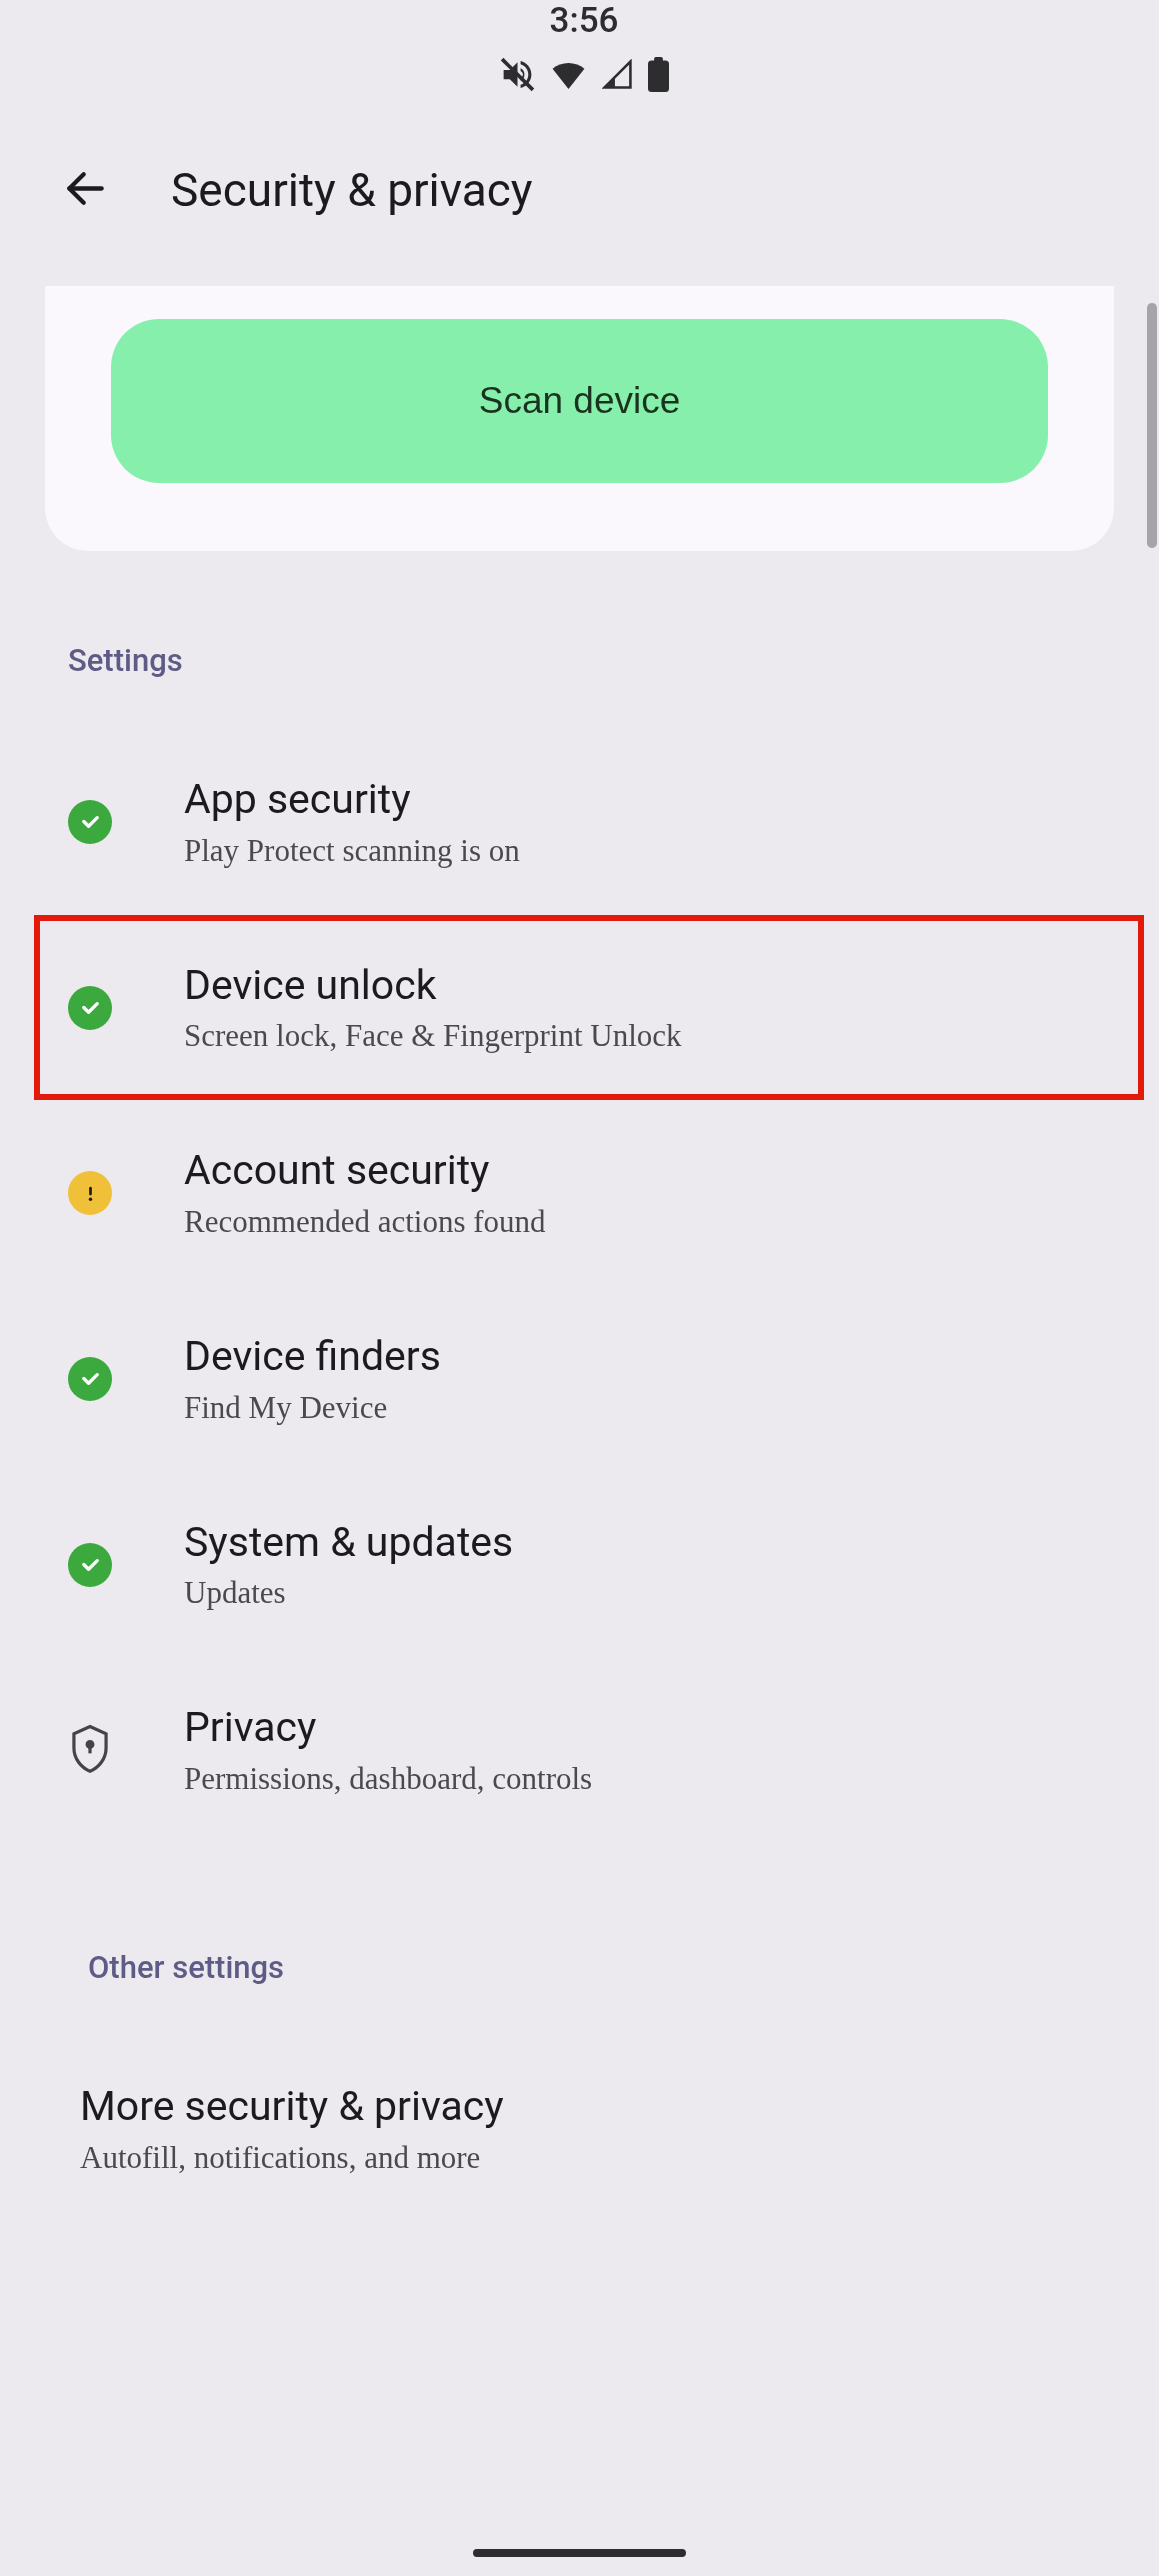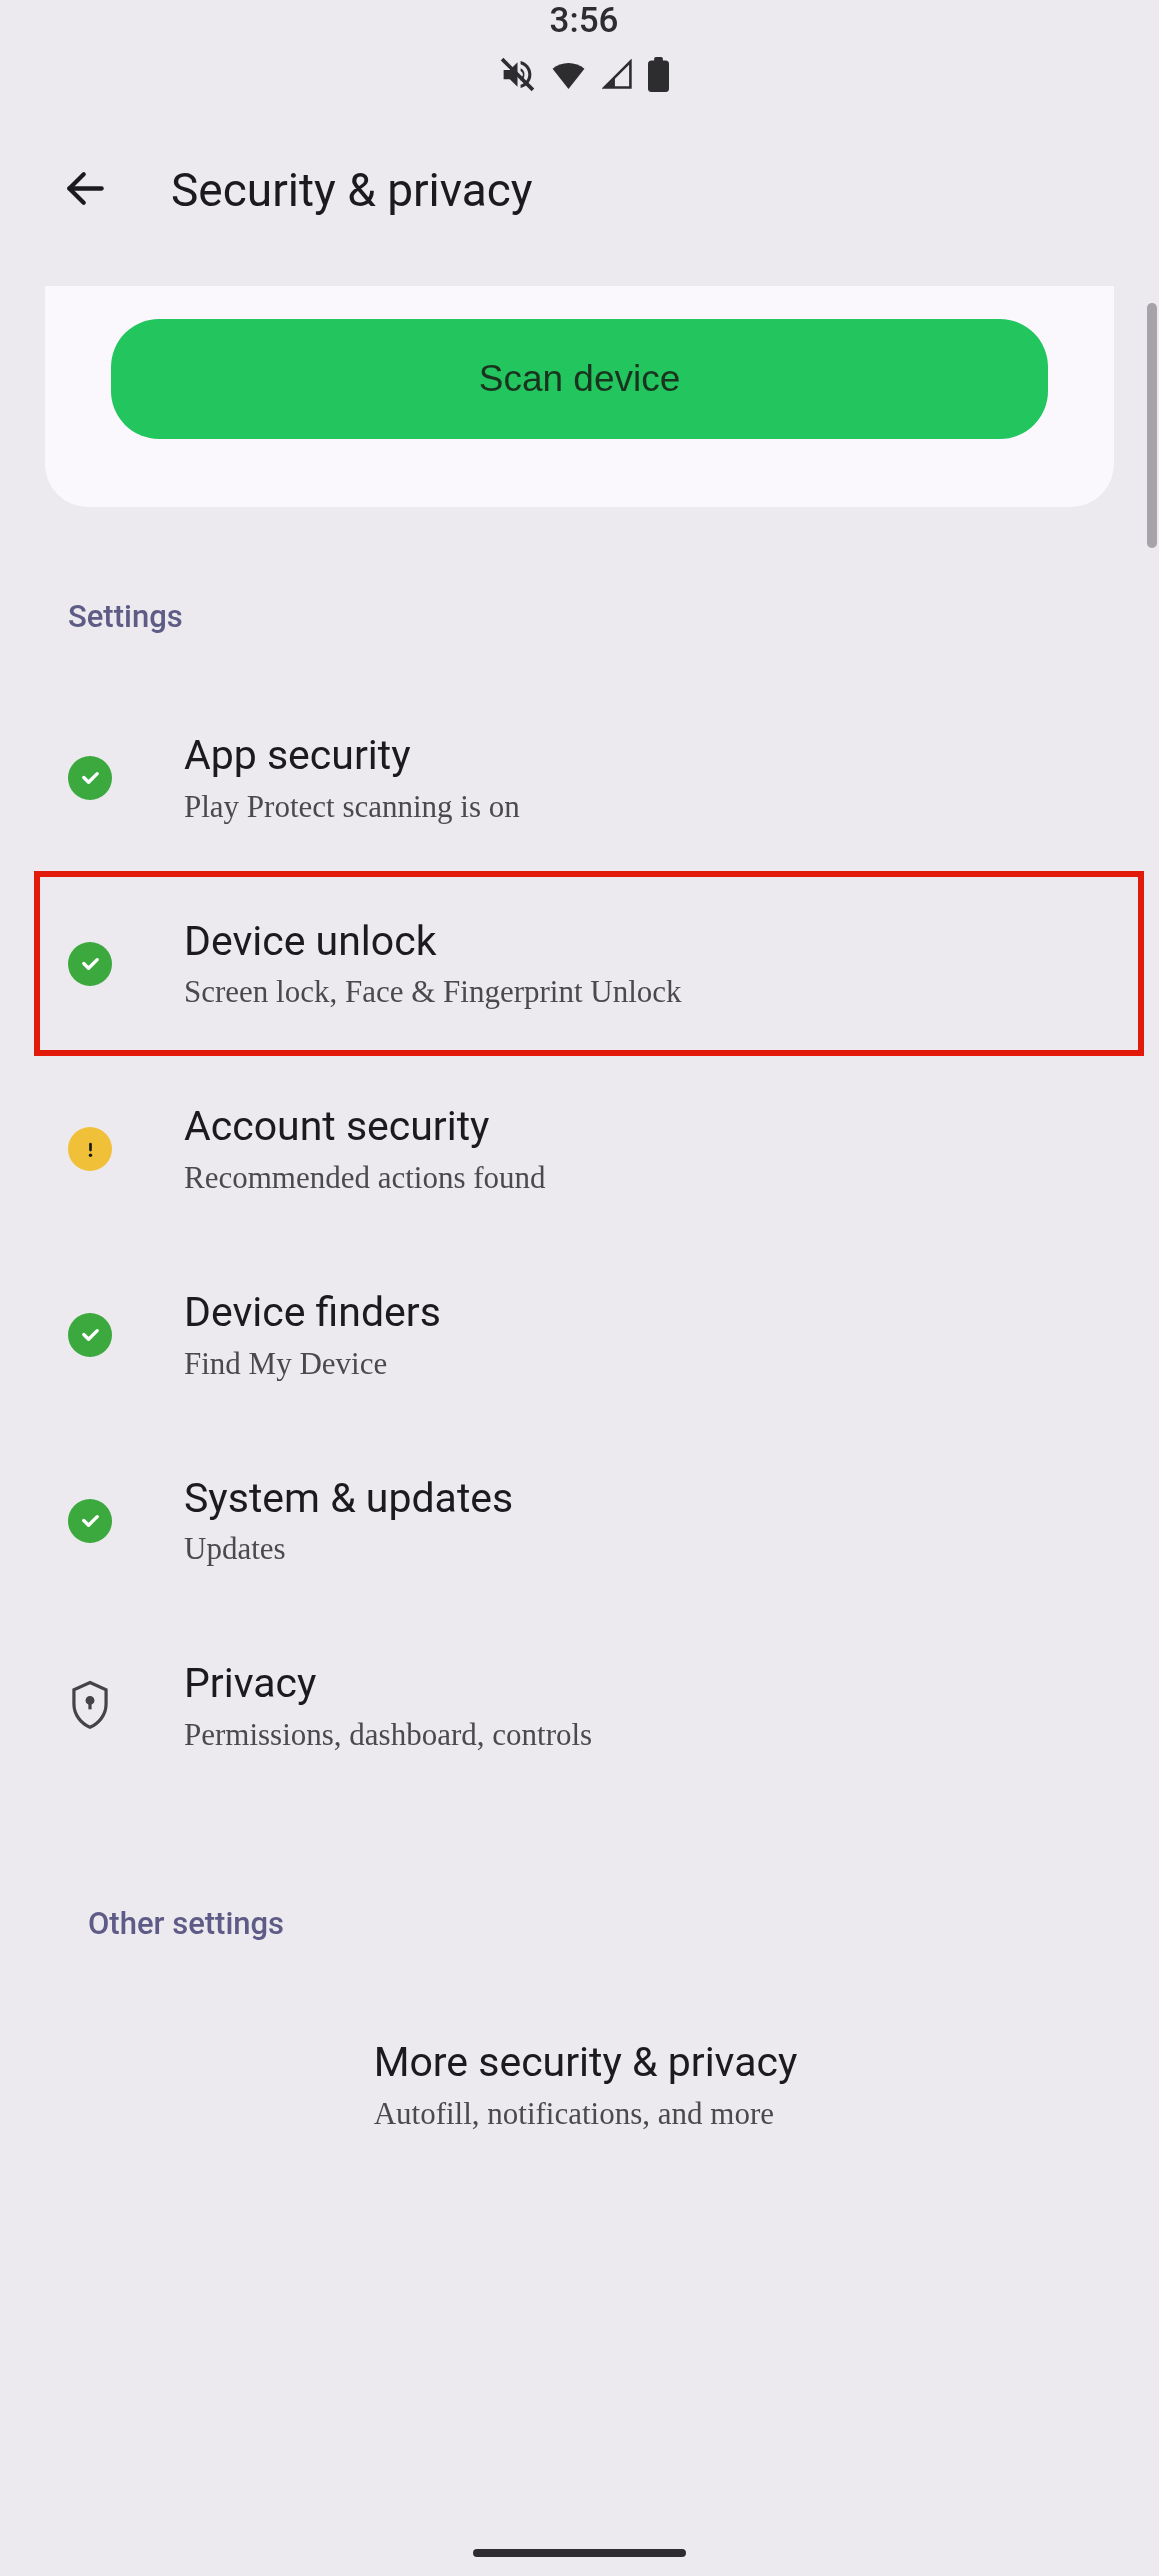--- a/index.html
+++ b/index.html
@@ -44,24 +44,24 @@
 
   
   .scan-card {
     margin: 0 45px;
     background: #faf8fc;
     border-radius: 0 0 43px 43px;
     padding: 33px 66px 68px 66px;
   }
   .scan-btn {
     width: 100%;
-    height: 120px;
+    height: 164px;
     border: none;
     border-radius: 48px;
-    background: #22c55e;
+    background: #86efac;
     font-size: 37px;
     font-weight: 400;
     color: #1a331e;
     cursor: pointer;
   }
 
   
   .section-label {
     font-size: 31px;
     font-weight: 500;
@@ -98,21 +98,21 @@
     display: flex; align-items: center; justify-content: center;
   }
   .icon-circle.green { background: #3ba93e; }
   .icon-circle.yellow { background: #f1c039; }
   .icon-circle svg { display: block; }
   .list-text { display: flex; flex-direction: column; gap: 9.7px; }
   .item-title { font-size: 41px; font-weight: 400; color: #1b1b1f; }
   .item-sub   { font-size: 31px; font-weight: 400; color: #4a494d; font-family: Liberation Serif, serif; }
 
   
-  .list-item.no-icon { padding-left: 80px; gap: 0; justify-content: center; }
+  .list-item.no-icon { padding-left: 80px; gap: 0; }
   .no-icon .list-text { margin-left: 0; }
 
   
   .nav-bar {
     position: absolute; bottom: 19.3px; left: 0; right: 0;
     display: flex; justify-content: center;
   }
   .nav-pill {
     width: 213px; height: 7.7px; border-radius: 3.9px; background: #2d2d30;
   }

